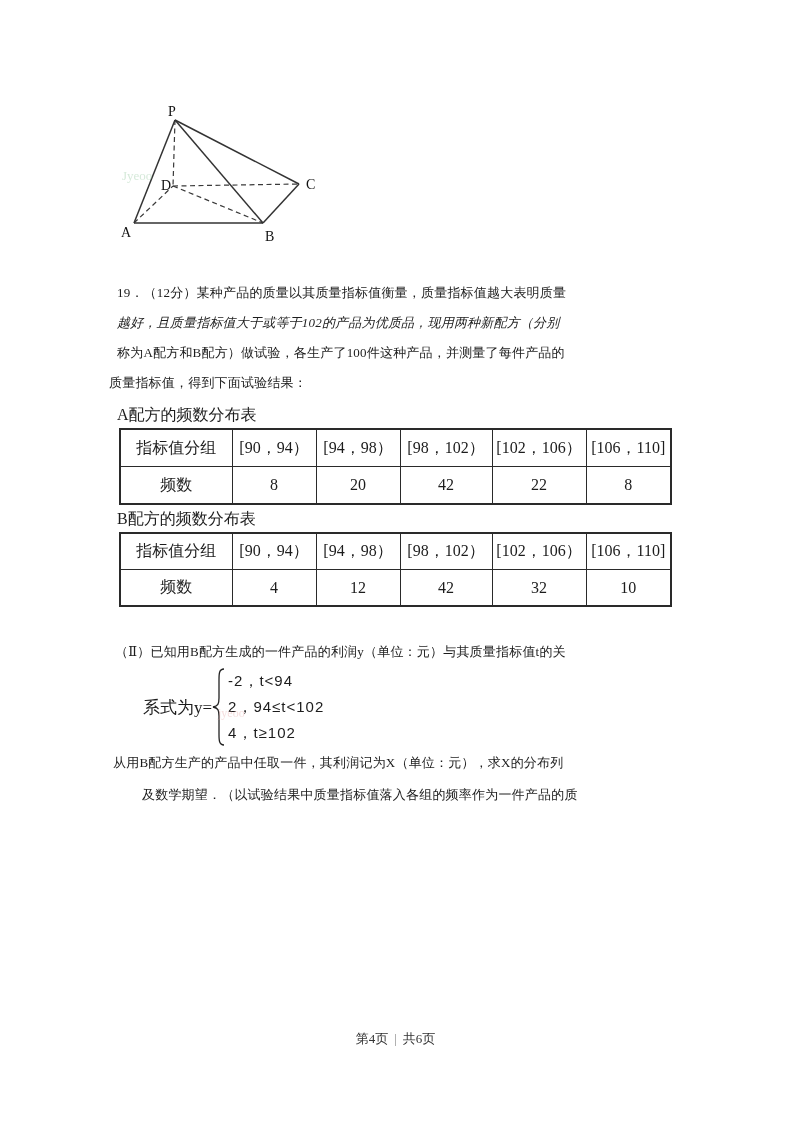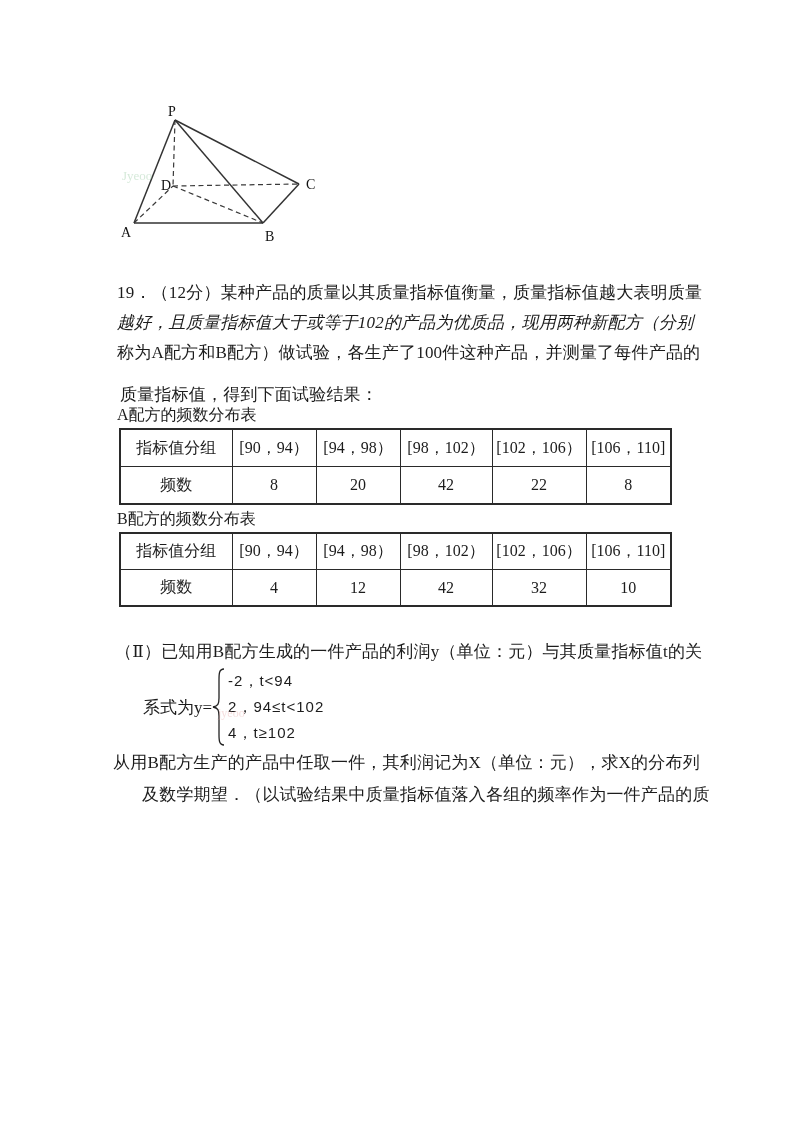--- a/index.html
+++ b/index.html
@@ -7,21 +7,21 @@
     position: relative;
     width: 791px;
     height: 1122px;
     margin: 0 auto;
     background: #ffffff;
     font-family: "Liberation Serif", "DejaVu Serif", serif;
     color: #1c1c1c;
     overflow: hidden;
   }
   .abs { position: absolute; white-space: nowrap; }
-  .stmt { font-size: 17px; line-height: 20px; letter-spacing: 0.2px; }
+  .stmt { font-size: 13px; line-height: 20px; letter-spacing: 0.2px; }
   .caption { font-size: 16px; }
   .freq-table {
     position: absolute;
     border-collapse: collapse;
     table-layout: fixed;
     width: 551px;
     border: 2px solid #2a2a2a;
     font-size: 16px;
     text-align: center;
   }
@@ -90,21 +90,21 @@
     <text x="155" y="146">B</text>
     <text x="196" y="94">C</text>
     <text x="51" y="95">D</text>
   </svg>
 
   <span class="watermark wm-fig abs" style="left:122px; top:168px;">Jyeoo</span>
 
   <div class="abs stmt" style="left:117px; top:283px;">19．（12分）某种产品的质量以其质量指标值衡量，质量指标值越大表明质量</div>
   <div class="abs stmt" style="left:117px; top:313px;font-style:italic;">越好，且质量指标值大于或等于102的产品为优质品，现用两种新配方（分别</div>
   <div class="abs stmt" style="left:117px; top:343px;">称为A配方和B配方）做试验，各生产了100件这种产品，并测量了每件产品的</div>
-  <div class="abs stmt" style="left:120px; top:373px;margin-top:12px;">质量指标值，得到下面试验结果：</div>
+  <div class="abs stmt" style="left:109px; top:373px;">质量指标值，得到下面试验结果：</div>
 
   <div class="abs caption" style="left:117px; top:405px;">A配方的频数分布表</div>
 
   <table class="freq-table ta" style="left:119px; top:428px;">
     <colgroup>
       <col style="width:112px">
         <col style="width:84px">
         <col style="width:84px">
       <col style="width:92px">
         <col style="width:94px">
@@ -173,14 +173,17 @@
       <span class="case-line">2，94≤t&lt;102</span>
       <span class="case-line">4，t≥102</span>
     </div>
   </div>
 
   <span class="watermark wm-math abs" style="left:218px; top:706px;">jyeoo</span>
 
   <div class="abs stmt" style="left:142px; top:785px;">及数学期望．（以试验结果中质量指标值落入各组的频率作为一件产品的质</div>
   <div class="abs stmt" style="left:113px; top:753px;">从用B配方生产的产品中任取一件，其利润记为X（单位：元），求X的分布列</div>
 
+  <div class="footer">
+    <span>第4页</span><span class="sep">|</span><span>共6页</span>
+  </div>
 
 </div>
 
 </body></html>

